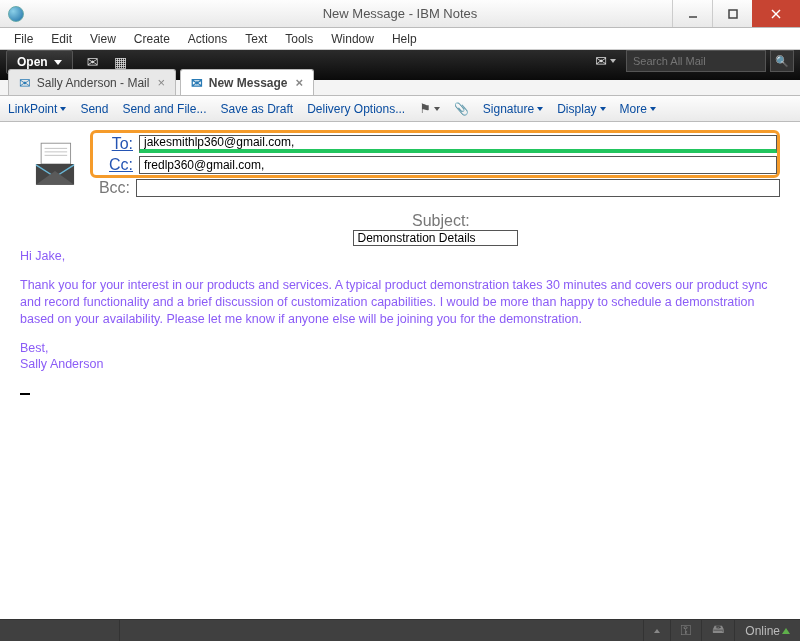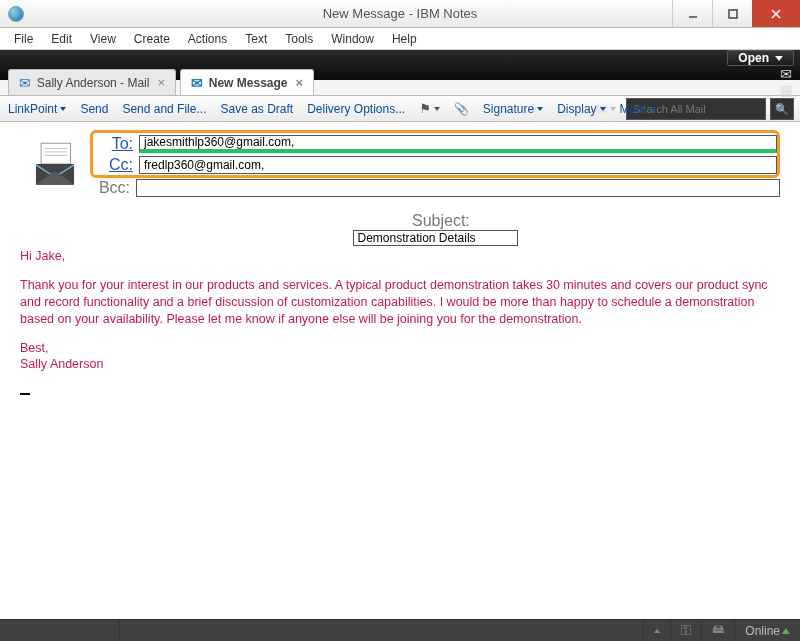--- a/index.html
+++ b/index.html
@@ -12,21 +12,21 @@
   .winbtns { margin-left:auto; display:flex; height:100%; }
   .winbtn { width:40px; display:flex; align-items:center; justify-content:center; border-left:1px solid #ccc; color:#444;}
   .winbtn.close { background:#c74432; color:#fff; width:48px; border:none; font-size:14px;}
   .winbtn svg { width:10px; height:10px; }
 
   
   .menubar { height:22px; background:#fff; border-bottom:1px solid #ccc; display:flex; align-items:center; padding:0 6px; gap:2px;text-align:right;}
   .menubar span { padding:2px 8px; color:#333;}
 
   
-  .blackbar { height:30px; background: linear-gradient(#2b2b2b,#0a0a0a); display:flex; align-items:flex-end; color:#fff;flex-direction:column; }
+  .blackbar { height:30px; background: linear-gradient(#2b2b2b,#0a0a0a); display:flex; align-items:flex-start; color:#fff; }
   .openbtn { background: linear-gradient(#3a3a3a,#1a1a1a); height:24px; margin:0 6px; padding:0 10px; display:flex; align-items:center; border:1px solid #555; border-radius:2px; color:#fff; gap:6px; font-weight:bold;}
   .openbtn .caret { width:0;height:0;border-left:4px solid transparent;border-right:4px solid transparent;border-top:5px solid #fff;}
   .bb-icon { width:24px; height:24px; display:flex; align-items:center; justify-content:center; color:#ddd; margin:0 2px;}
   .bb-right { margin-left:auto; display:flex; align-items:center; gap:4px; padding-right:6px;}
   .searchbox { background:#333; border:1px solid #555; height:22px; width:140px; color:#ccc; padding:0 6px; font-size:11px;}
   .searchbtn { width:24px; height:22px; background:#333; border:1px solid #555; display:flex; align-items:center; justify-content:center;}
   .envcaret { display:flex; align-items:center; gap:3px; color:#ddd; margin-right:6px;}
   .envcaret .caret { width:0;height:0;border-left:3px solid transparent;border-right:3px solid transparent;border-top:4px solid #bbb;}
 
   
@@ -55,21 +55,21 @@
   .highlight-box { border:3px solid #f59b2a; border-radius:6px; padding:0 0; margin-bottom:0;}
   .highlight-box .fieldrow { height:21px; }
   .highlight-box .fieldrow input { border:1px solid #555;}
   .highlight-box .fieldrow:first-child input { border-bottom:4px solid #22c55e;}
   .highlight-inner { padding:0; }
 
   
   .env-svg { width:52px; height:52px; }
 
   
-  .bodyarea { padding:16px 20px; font-size:12.5px; color:#be185d; line-height:1.35;}
+  .bodyarea { padding:16px 20px; font-size:12.5px; color:#8b5cf6; line-height:1.35;}
   .bodyarea p { margin-bottom:12px; }
   .cursor-mark { display:inline-block; width:10px; height:2px; background:#000; vertical-align:middle;}
 
   
   .statusbar { position:absolute; bottom:0; left:0; right:0; height:22px; background:#404040; border-top:1px solid #333; display:flex; align-items:center; color:#bbb;}
   .statusbar .left-seg { width:120px; height:100%; border-right:1px solid #333;}
   .statusbar .seg { height:100%; border-left:1px solid #333; display:flex; align-items:center; padding:0 10px; gap:4px;}
   .online-tri { width:0;height:0;border-left:4px solid transparent;border-right:4px solid transparent;border-bottom:6px solid #5fb04b; margin-left:-2px;}
   .tri-up-sm { width:0;height:0;border-left:3px solid transparent;border-right:3px solid transparent;border-bottom:4px solid #888;}
 

